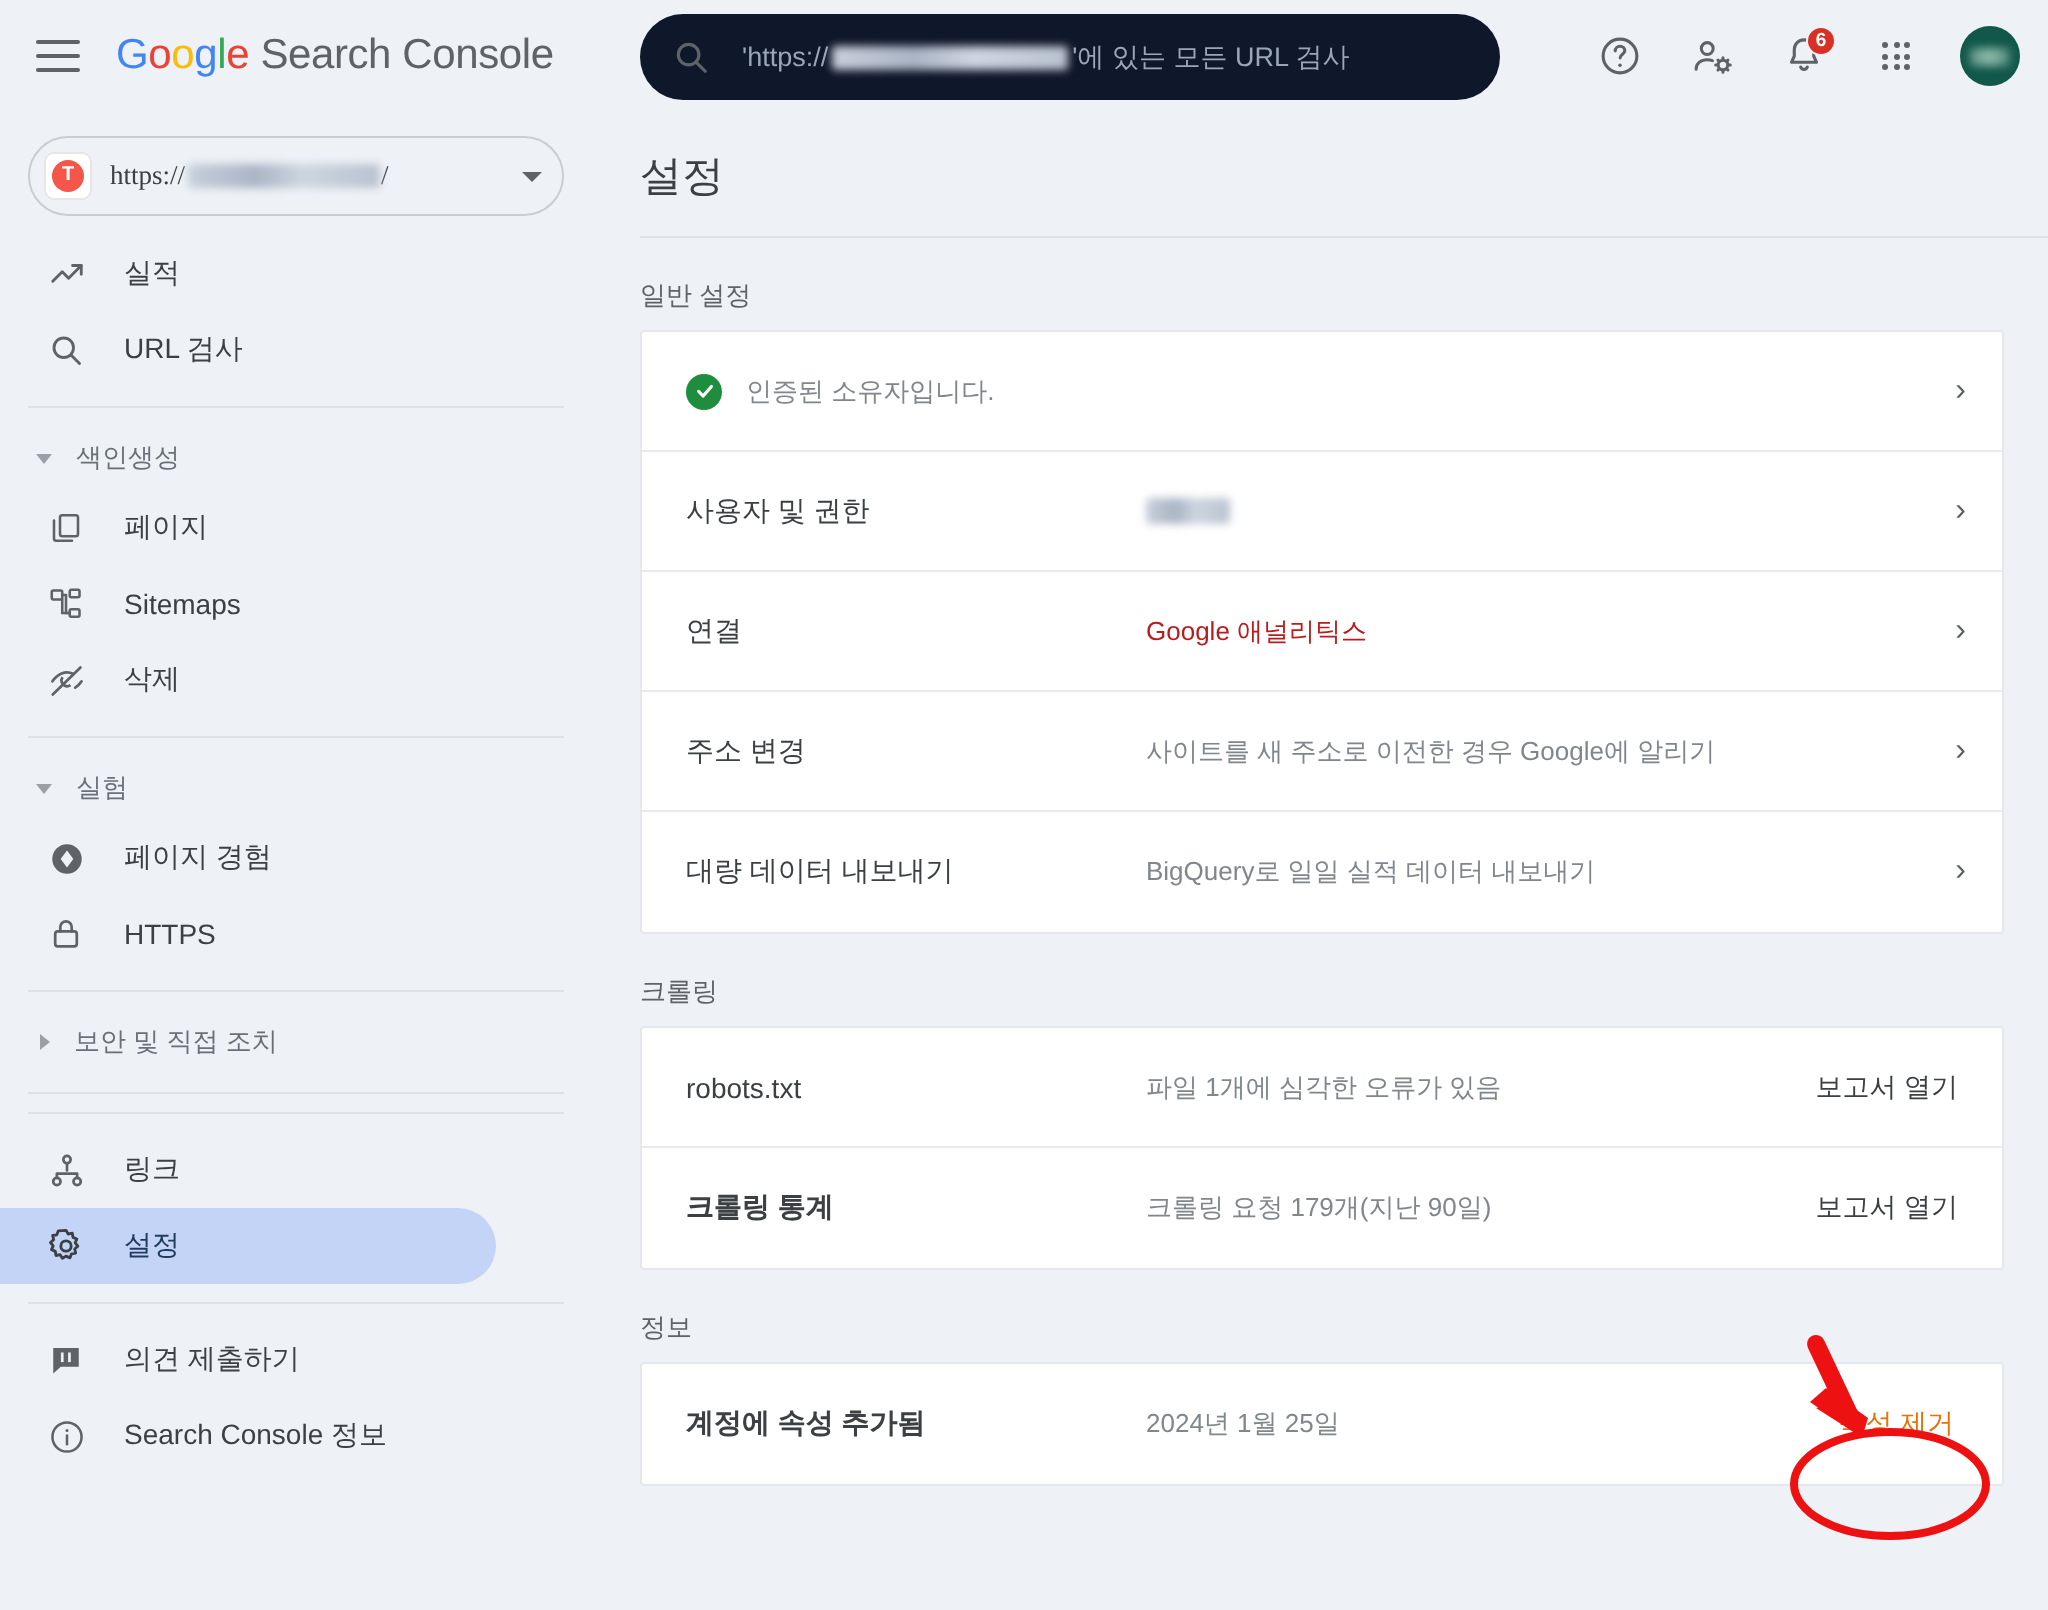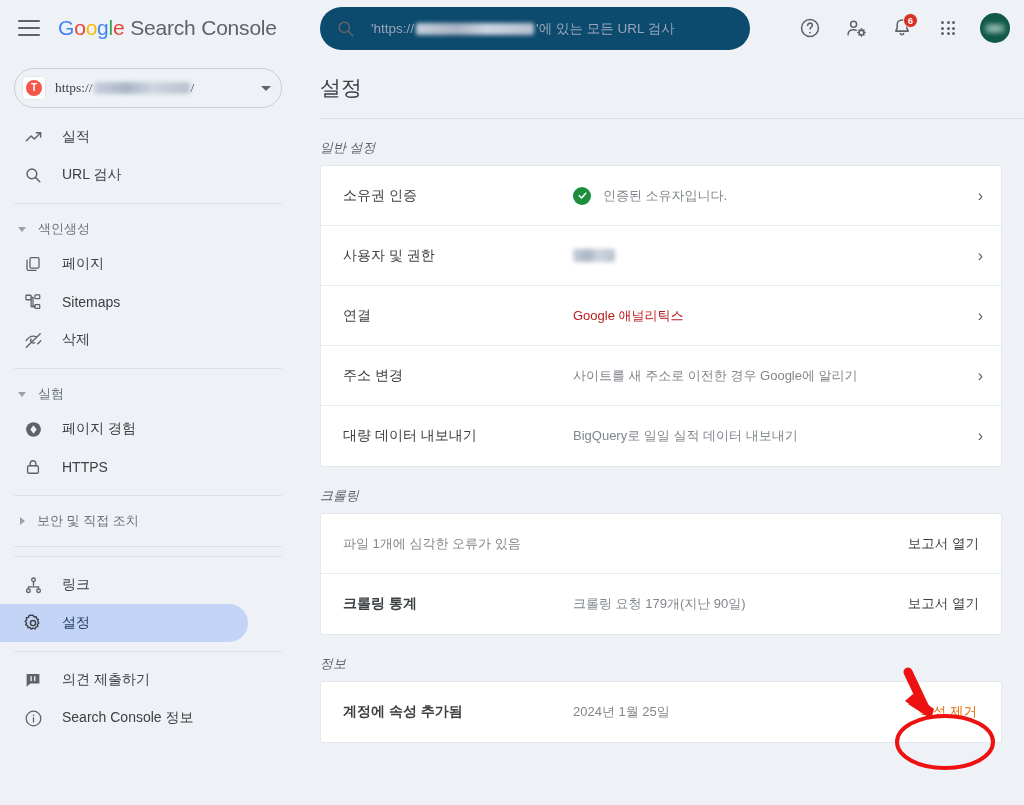--- a/index.html
+++ b/index.html
@@ -24,21 +24,21 @@
   }
   .hamburger span { display: block; width: 22px; height: 2px; background: #5f6368; border-radius: 1px; }
   .brand { font-size: 21px; letter-spacing: -0.2px; white-space: nowrap; }
   .brand .g1 { color: #4285F4; } .brand .g2 { color: #EA4335; }
   .brand .g3 { color: #FBBC05; } .brand .g4 { color: #4285F4; }
   .brand .g5 { color: #34A853; } .brand .g6 { color: #EA4335; }
   .brand .sc { color: #5f6368; font-size: 21px; }
 
   .searchbar {
     position: absolute; left: 320px; top: 7px; width: 430px; height: 43px;
-    background: #0c4a6e; border-radius: 22px;
+    background: #0f172a; border-radius: 22px;
     display: flex; align-items: center; padding: 0 16px; cursor: text;
   }
   .searchbar .sicon { margin-right: 16px; display:flex; }
   .search-text { font-size: 13.5px; color: #9aa6b8; white-space: nowrap; display: flex; align-items: center; }
   .blurbox { display: inline-block; background: linear-gradient(90deg,#c7cfdb,#aab4c4 35%,#cdd5e0 60%,#b9c2d0);
              border-radius: 2px; filter: blur(2.2px); vertical-align: middle; }
 
   .header-icons { position: absolute; right: 14px; top: 0; height: 56px; display: flex; align-items: center; gap: 6px; }
   .hicon { width: 40px; height: 40px; border-radius: 50%; display: flex; align-items: center; justify-content: center; cursor: pointer; position: relative; }
   .badge {
@@ -95,21 +95,21 @@
   }
   .tri-down { width:0;height:0;border-left:4.5px solid transparent;border-right:4.5px solid transparent;
               border-top:5px solid #9aa0a6; margin-right: 12px; }
   .tri-right { width:0;height:0;border-top:4.5px solid transparent;border-bottom:4.5px solid transparent;
                border-left:5px solid #9aa0a6; margin-right: 12px; margin-left: 2px; }
 
   
   .main { position: absolute; left: 300px; top: 56px; width: 724px; height: 749px; overflow: hidden; }
   .page-title { font-size: 21px; color: #3c4043; padding: 18px 0 16px 20px; font-weight: normal; }
   .title-rule { height: 1px; background: #dbe1e9; margin: 0 0 0 20px; }
-  .sec-label { font-size: 13px; color: #5f6368; padding: 20px 0 8px 20px; font-style: italic; }
+  .sec-label { font-size: 13px; color: #5f6368; padding: 20px 0 8px 20px; }
   .card {
     margin: 0 22px 0 20px; background: #fff; border: 1px solid #e4e7eb;
     border-radius: 2px; overflow: hidden;
   }
   .row {
     display: flex; align-items: center; height: 60px; padding: 0 18px 0 22px;
     border-bottom: 1px solid #e8eaed; cursor: pointer;
   }
   .row:last-child { border-bottom: none; }
   .row-label { font-size: 14px; color: #3c4043; width: 230px; flex: 0 0 230px; }
@@ -354,21 +354,20 @@
   </div>
 
   <div class="main">
     <div class="page-title">설정</div>
     <div class="title-rule"></div>
 
     <div class="sec-label">일반 설정</div>
     <div class="card">
 
       <div class="row">
-        <div class="row-label">소유권 인증</div>
         <div class="row-value">
           <span class="check">
             <svg width="11" height="11" viewBox="0 0 24 24" fill="none" stroke="#fff" stroke-width="3.4">
               <polyline points="5,12.5 10,17.5 19,7" stroke-linecap="round" stroke-linejoin="round"></polyline>
             </svg>
           </span>
           <span>인증된 소유자입니다.</span>
         </div>
         <div class="chev">›</div>
       </div>
@@ -396,20 +395,21 @@
       <div class="row">
         <div class="row-label">대량 데이터 내보내기</div>
         <div class="row-value">BigQuery로 일일 실적 데이터 내보내기</div>
         <div class="chev">›</div>
       </div>
     </div>
 
     <div class="sec-label">크롤링</div>
     <div class="card">
       <div class="row">
+        <div class="row-label">robots.txt</div>
         <div class="row-value">파일 1개에 심각한 오류가 있음</div>
         <div class="report-link">보고서 열기</div>
       </div>
       <div class="row">
         <div class="row-label bold">크롤링 통계</div>
         <div class="row-value">크롤링 요청 179개(지난 90일)</div>
         <div class="report-link">보고서 열기</div>
       </div>
     </div>
 

